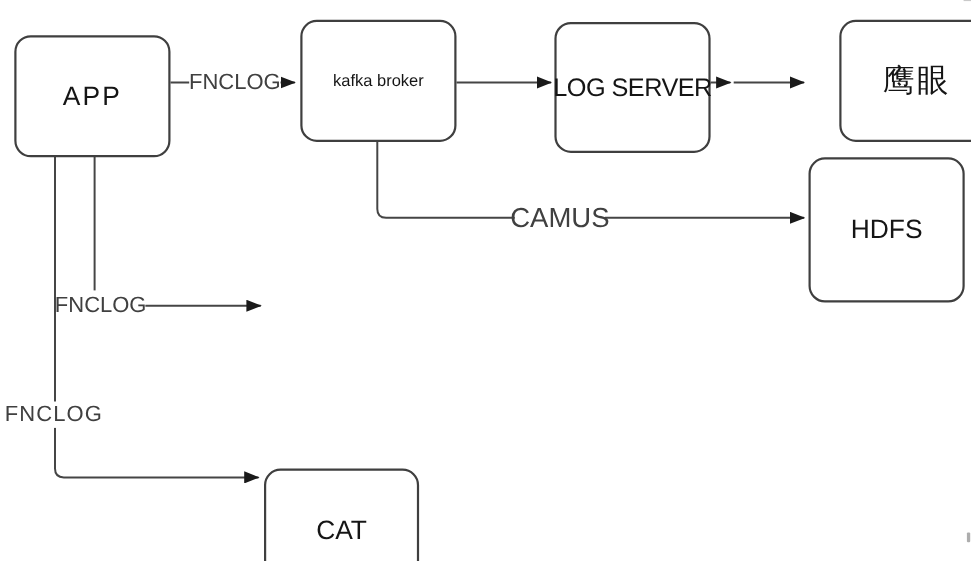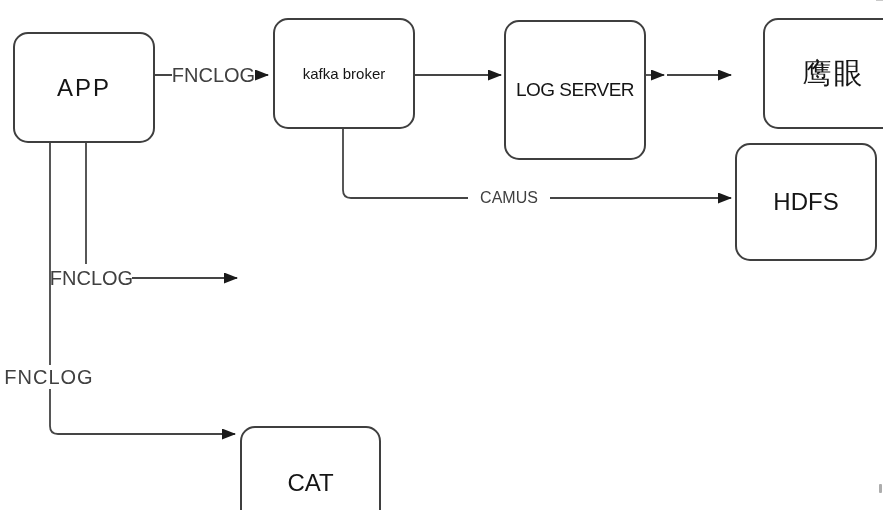--- a/index.html
+++ b/index.html
@@ -67,32 +67,32 @@
       <path d="M132,278 H237" marker-end="url(#arr)"></path>
 
       <path d="M50,130 V426 Q50,434 58,434 H235" marker-end="url(#arr)"></path>
     </g>
   </svg>
 
   <div class="node" style="left:13px;top:19px;width:142px;height:111px;letter-spacing:2px;margin-top:13px;">APP</div>
 
   <div class="node" style="left:273px;top:18px;width:142px;height:111px;font-size:15px;">kafka broker</div>
 
-  <div class="node" style="left:504px;top:20px;width:142px;height:140px;font-size:19px;letter-spacing:-0.5px;">LOG SERVER</div>
+  <div class="node" style="left:504px;top:20px;width:142px;height:119px;font-size:23px;letter-spacing:-0.5px;">LOG SERVER</div>
 
   <div class="node" style="left:735px;top:18px;width:141px;height:111px;font-size:29px;letter-spacing:2px;margin-left:28px;">鹰眼</div>
 
-  <div class="node" style="left:735px;top:143px;width:142px;height:118px;">HDFS</div>
+  <div class="node" style="left:735px;top:143px;width:142px;height:132px;">HDFS</div>
 
 
   <div class="node" style="left:240px;top:378px;width:141px;height:114px;margin-top:48px;">CAT</div>
 
   <div class="edge-label" style="left:172px;top:63px;width:83px;">FNCLOG</div>
 
-  <div class="edge-label" style="left:468px;top:186px;width:82px;font-size:16px;">CAMUS</div>
+  <div class="edge-label" style="left:468px;top:186px;width:82px;font-size:25px;">CAMUS</div>
 
   <div class="edge-label" style="left:51px;top:266px;width:81px;">FNCLOG</div>
 
   <div class="edge-label" style="left:7px;top:365px;width:84px;letter-spacing:1px;">FNCLOG</div>
 
   <div class="artifact-tr"></div>
   <div class="artifact-br"></div>
 
 </div>
 

